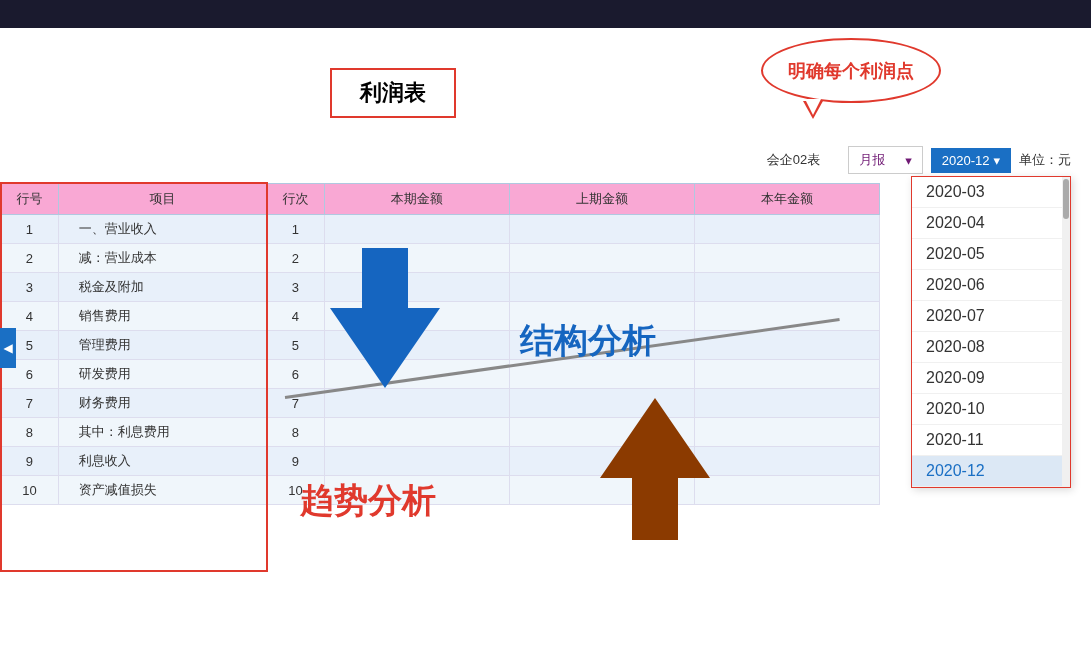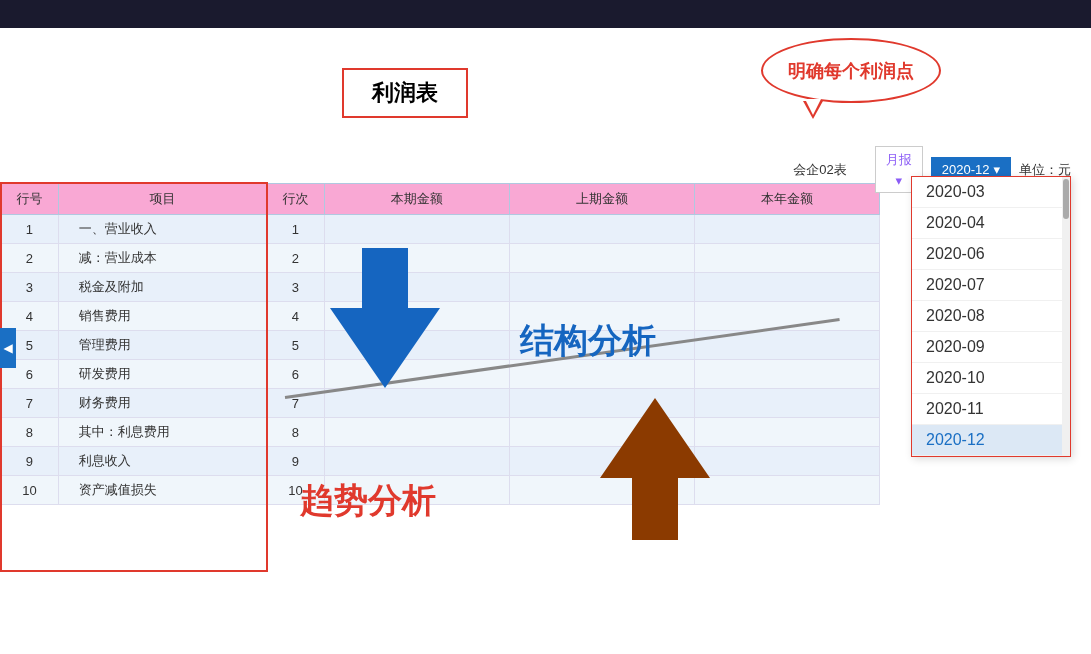--- a/index.html
+++ b/index.html
@@ -24,21 +24,21 @@
       position: relative;
       width: 100%;
       height: 626px;
       background: #fff;
     }
 
     
     .title-box {
       position: absolute;
       top: 40px;
-      left: 342px;
+      left: 330px;
       border: 2px solid #e0392d;
       padding: 8px 28px;
       font-size: 22px;
       font-weight: bold;
       color: #000;
       background: #fff;
       z-index: 10;
     }
 
     
@@ -100,26 +100,25 @@
       font-size: 13px;
       color: #333;
       margin-right: 20px;
     }
 
     .select-btn {
       background: #fff;
       border: 1px solid #ccc;
       padding: 4px 10px;
       font-size: 13px;
-      color: #8b5cf6;
+      color: #701a75;
       cursor: pointer;
       display: flex;
       align-items: center;
-      gap: 4px;
-      flex-direction: column;
+      gap: 20px;
     }
 
     .select-btn-blue {
       background: #1a6fc4;
       border: 1px solid #1a6fc4;
       padding: 4px 10px;
       font-size: 13px;
       color: #fff;
       cursor: pointer;
       display: flex;
@@ -472,20 +471,21 @@
   <div class="arrow-up-brown"></div>
 
   <div class="text-structure">结构分析</div>
 
   <div class="text-trend">趋势分析</div>
 
   <div class="dropdown-panel">
     <div id="dropdown-items">
         <div class="dropdown-item">2020-03</div>
         <div class="dropdown-item">2020-04</div>
+        <div class="dropdown-item">2020-05</div>
         <div class="dropdown-item">2020-06</div>
         <div class="dropdown-item">2020-07</div>
         <div class="dropdown-item">2020-08</div>
         <div class="dropdown-item">2020-09</div>
         <div class="dropdown-item">2020-10</div>
         <div class="dropdown-item">2020-11</div>
         <div class="dropdown-item selected">2020-12</div>
       </div>
     <div class="dropdown-scroll">
       <div class="dropdown-scroll-thumb"></div>

